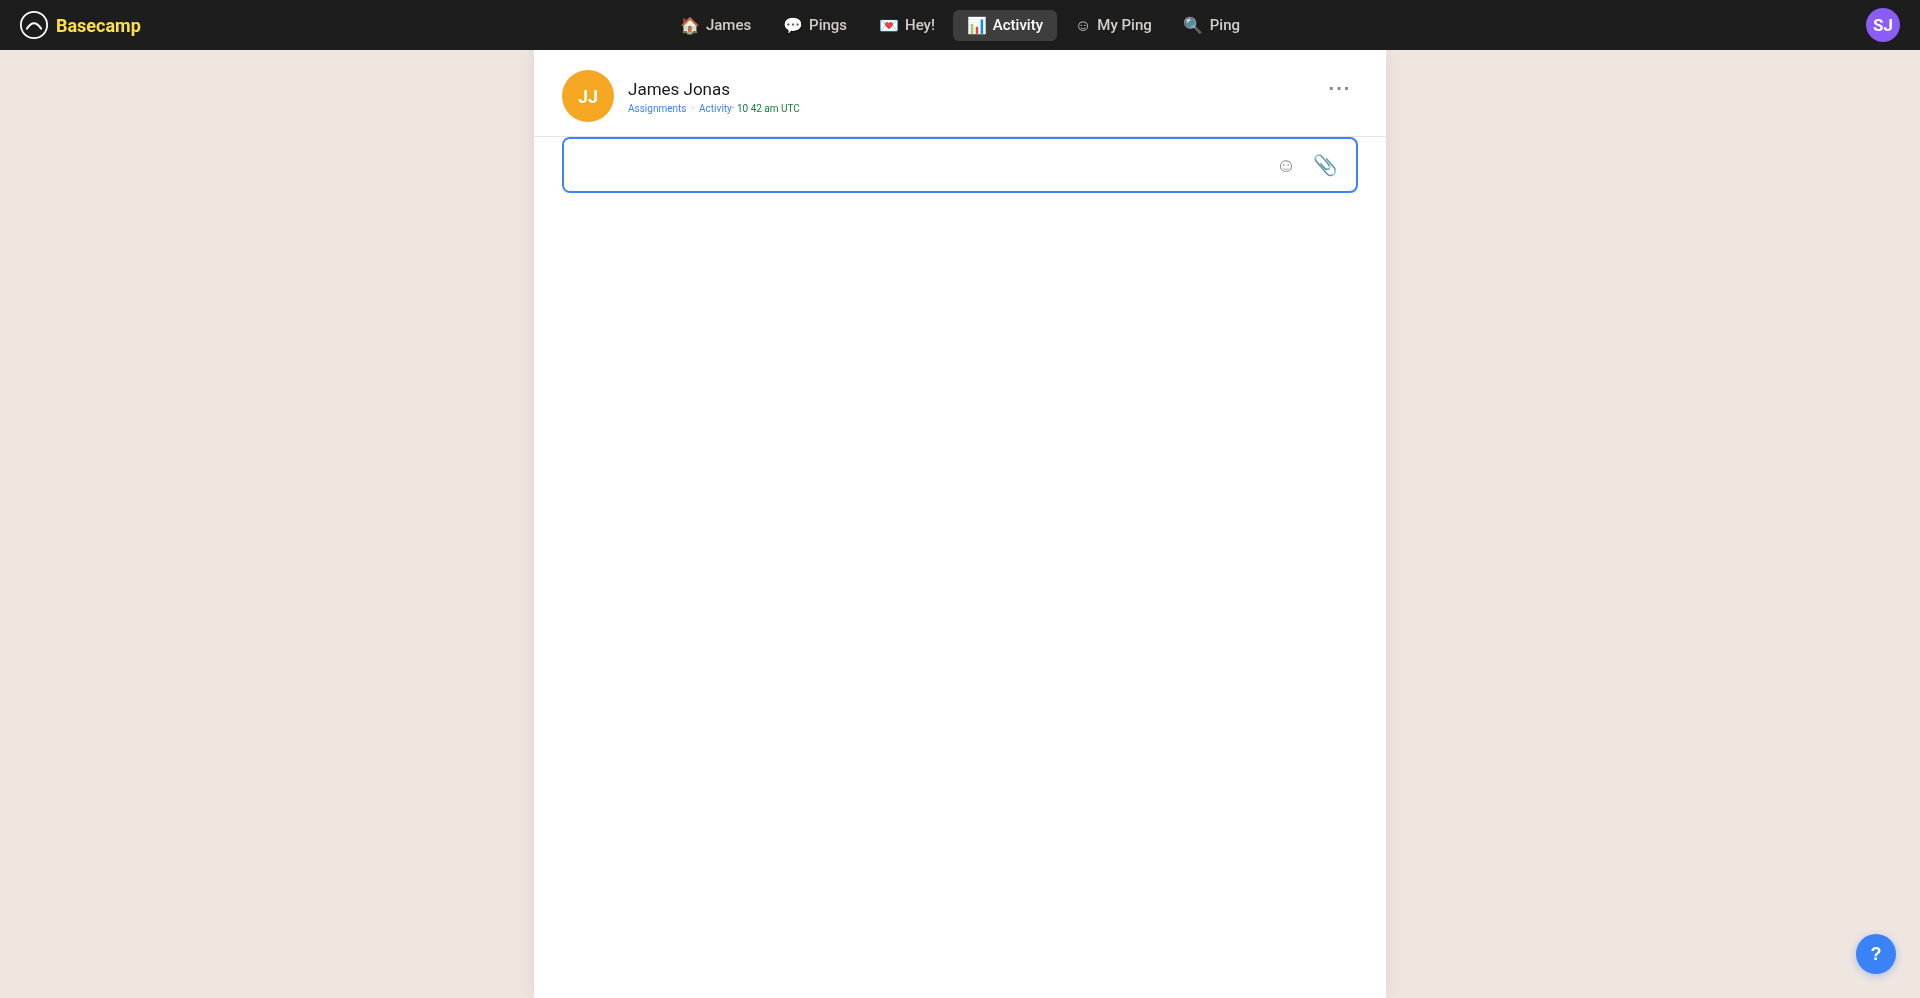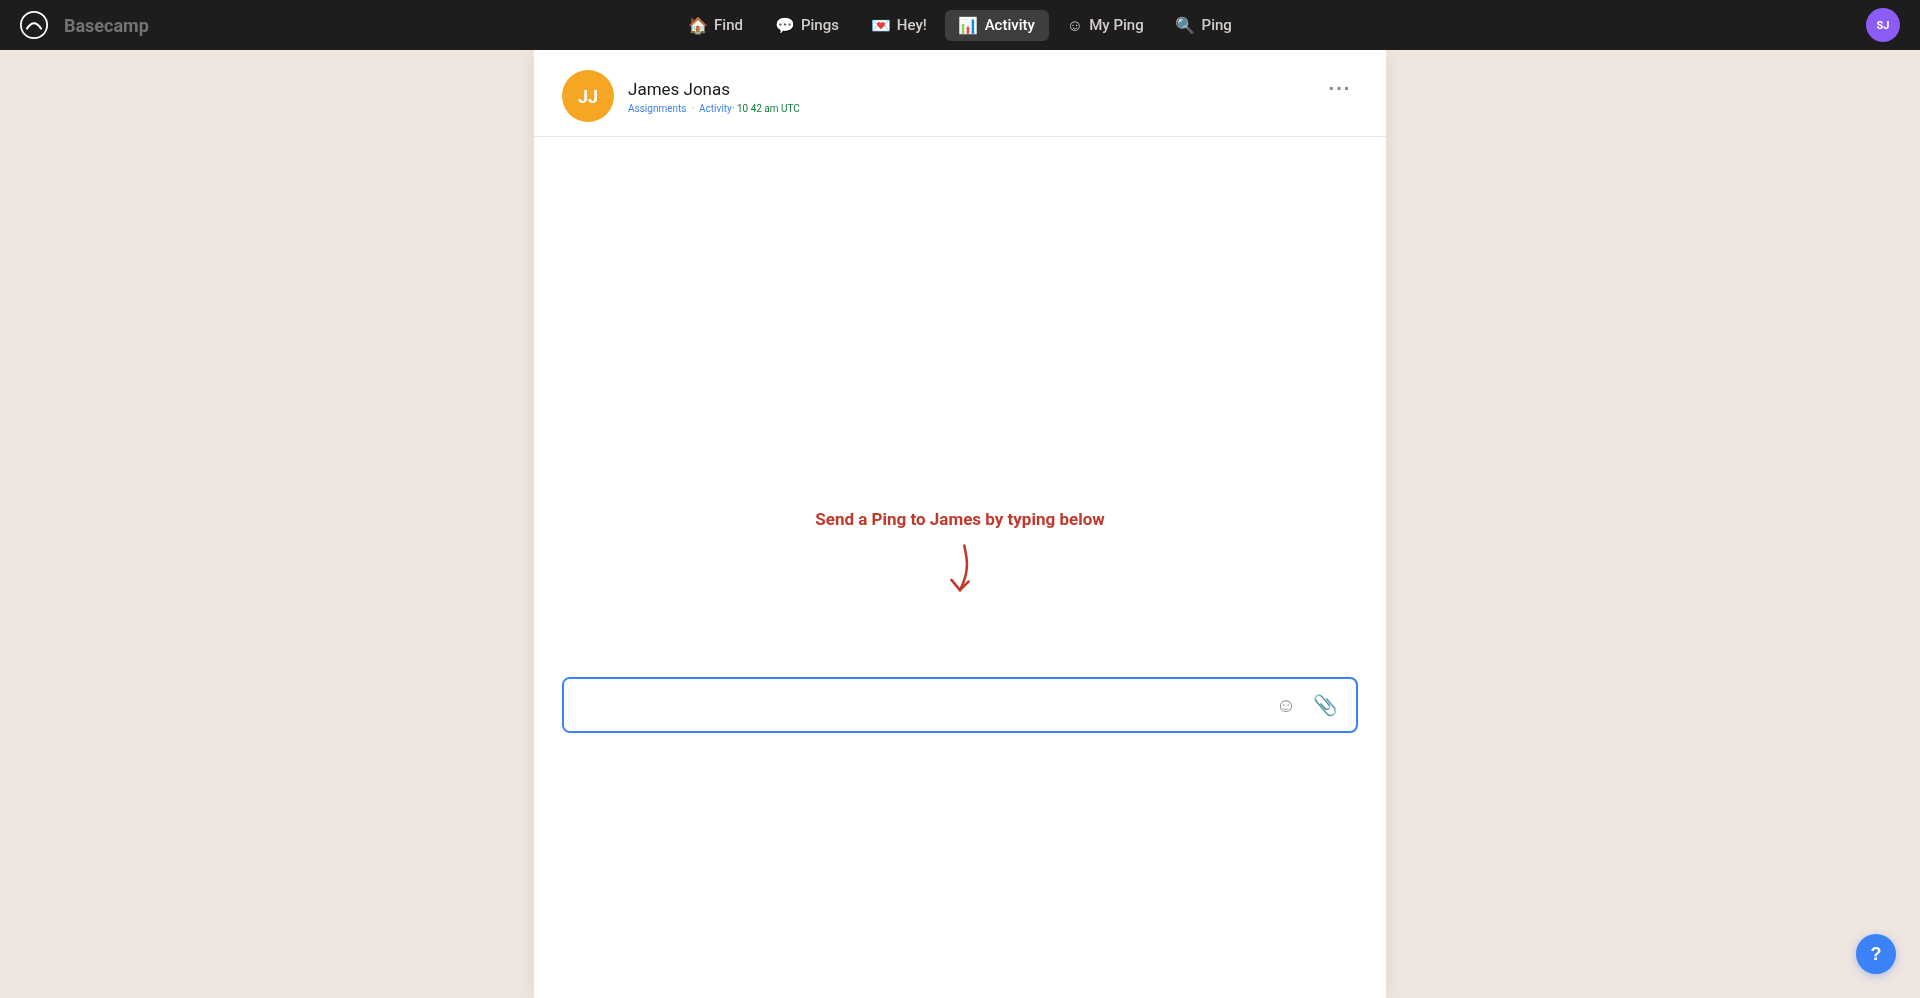--- a/index.html
+++ b/index.html
@@ -26,22 +26,22 @@
       justify-content: center;
       gap: 8px;
       z-index: 100;
     }
 
     .nav-logo {
       position: absolute;
       left: 20px;
       display: flex;
       align-items: center;
-      gap: 16px;
-      color: #737373;
+      gap: 8px;
+      color: #fde047;
       font-size: 18px;
       font-weight: 700;
       text-decoration: none;
     }
 
     .nav-logo-icon {
       width: 28px;
       height: 28px;
     }
 
@@ -77,21 +77,21 @@
       position: absolute;
       right: 20px;
       width: 34px;
       height: 34px;
       border-radius: 50%;
       background: #8b5cf6;
       display: flex;
       align-items: center;
       justify-content: center;
       color: white;
-      font-size: 11px;
+      font-size: 17px;
       font-weight: 700;
       cursor: pointer;
     }
 
     
     .main-wrapper {
       padding-top: 50px;
       display: flex;
       justify-content: center;
       height: 100%;
@@ -298,21 +298,21 @@
     <svg class="nav-logo-icon" viewBox="0 0 32 32" fill="none">
       <circle cx="16" cy="16" r="15" stroke="white" stroke-width="2" fill="none"></circle>
       <path d="M8 20 Q16 8 24 20" stroke="white" stroke-width="2.5" fill="none" stroke-linecap="round"></path>
     </svg>
     <span>Basecamp</span>
   </a>
 
   <div class="nav-items">
     <a class="nav-item">
       <span class="nav-icon">🏠</span>
-      <span>Find</span>
+      <span>James</span>
     </a>
     <a class="nav-item">
       <span class="nav-icon">💬</span>
       <span>Pings</span>
     </a>
     <a class="nav-item">
       <span class="nav-icon">💌</span>
       <span>Hey!</span>
     </a>
     <a class="nav-item active">
@@ -344,32 +344,20 @@
             <a class="profile-link">Assignments</a>
             <span class="profile-dot">·</span>
             <a class="profile-link">Activity</a>
             <span class="profile-time">· 10  42 am UTC</span>
           </div>
         </div>
       </div>
       <button class="more-button">···</button>
     </div>
 
-    <div class="chat-area">
-      <div class="ping-prompt">
-        <p class="ping-prompt-text">Send a Ping to James by typing below</p>
-        <div class="arrow-down">
-          <svg class="arrow-svg" viewBox="0 0 60 70" fill="none">
-            <path d="M35 10 C38 25, 42 38, 30 62" stroke="#c0392b" stroke-width="3" fill="none" stroke-linecap="round"></path>
-            <path d="M30 62 L20 50" stroke="#c0392b" stroke-width="3" stroke-linecap="round"></path>
-            <path d="M30 62 L40 52" stroke="#c0392b" stroke-width="3" stroke-linecap="round"></path>
-          </svg>
-        </div>
-      </div>
-    </div>
 
     <div class="input-area">
       <div class="message-input-wrapper">
         <textarea class="message-input" placeholder="" style=""></textarea>
         <div class="input-actions">
           <button class="input-action-btn" title="Add emoji">☺</button>
           <button class="input-action-btn" title="Attach file">📎</button>
         </div>
       </div>
     </div>

